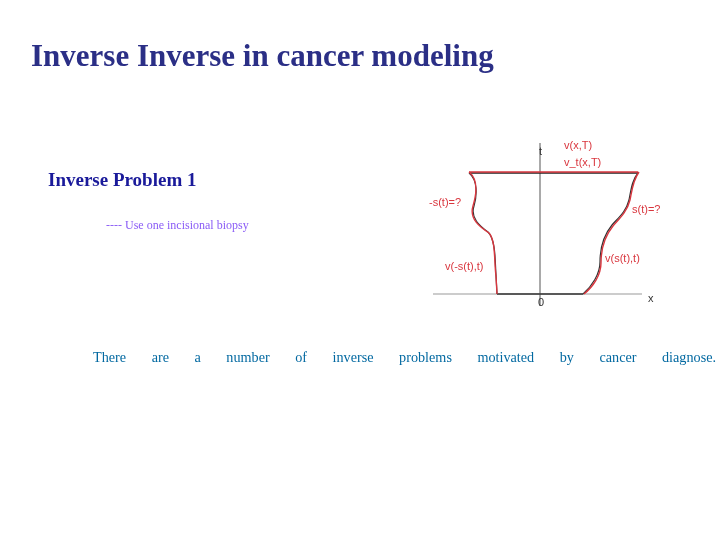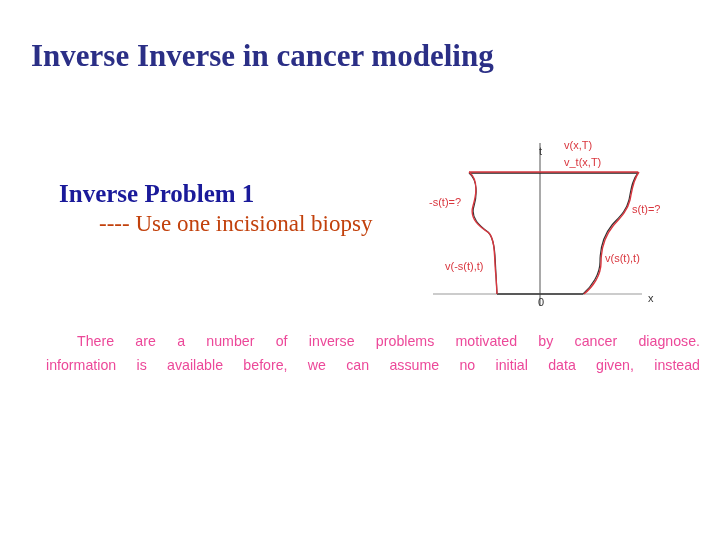--- a/index.html
+++ b/index.html
@@ -7,39 +7,39 @@
       width: 720px; height: 540px; background: #ffffff;
       position: relative; overflow: hidden;
     }
     .slide-title {
       position: absolute; left: 31px; top: 38px;
       font-family: "Liberation Serif", serif; font-weight: bold;
       font-size: 31px; color: #2b2f86; margin: 0; white-space: nowrap;
     }
     .subheading {
       position: absolute; left: 43px; top: 164px;
-      font-family: "Liberation Serif", serif; font-size: 25px;
-      color: #1a1a9a; margin: 16px; white-space: nowrap;
+      font-family: "Liberation Serif", serif; font-size: 19px;
+      color: #1a1a9a; margin: 5px; white-space: nowrap;
     }
     .subline {
       position: absolute; left: 90px; top: 202px;
-      font-family: "Liberation Serif", serif; font-size: 23px;
-      color: #c2410c; margin: 9px; white-space: nowrap;
+      font-family: "Liberation Serif", serif; font-size: 12px;
+      color: #8b5cf6; margin: 16px; white-space: nowrap;
     }
     .diagram {
       position: absolute; left: 0; top: 0; width: 720px; height: 540px;
     }
     .diagram text {
       font-family: "Liberation Sans", sans-serif; font-size: 11px;
     }
     .body-text {
       position: absolute; left: 46px; top: 329px; width: 654px;
-      font-family: Liberation Sans, sans-serif; font-size: 14.2px;
-      line-height: 24.2px; color: #ec4899; text-align: justify;
-      text-align-last: left; margin: 0;
+      font-family: Liberation Serif, serif; font-size: 14.2px;
+      line-height: 24.2px; color: #0369a1; text-align: justify;
+      text-align-last: left; margin: 16px;
     }
     .body-text .line { display: block; text-align: justify; text-align-last: justify; white-space: nowrap; }
     .body-text .line.last { text-align-last: left; }
     .body-text .indent { padding-left: 31px; }
     .math { font-style: italic; }
   </style>
 </head>
 <body>
 
 <h1 class="slide-title">Inverse Inverse in cancer modeling</h1>
@@ -68,14 +68,13 @@
   <text x="564" y="149" fill="#d9363e">v(x,T)</text>
   <text x="564" y="166" fill="#d9363e">v_t(x,T)</text>
   <text x="429" y="206" fill="#d9363e">-s(t)=?</text>
   <text x="632" y="213" fill="#d9363e">s(t)=?</text>
   <text x="445" y="270" fill="#d9363e">v(-s(t),t)</text>
   <text x="605" y="262" fill="#d9363e">v(s(t),t)</text>
 </svg>
 
 <div class="body-text">
   <span class="line indent">There are a number of inverse problems motivated by cancer diagnose.</span>
-  <span class="line">information is available before, we can assume no initial data given, instead</span>
 </div>
 
 </body></html>

